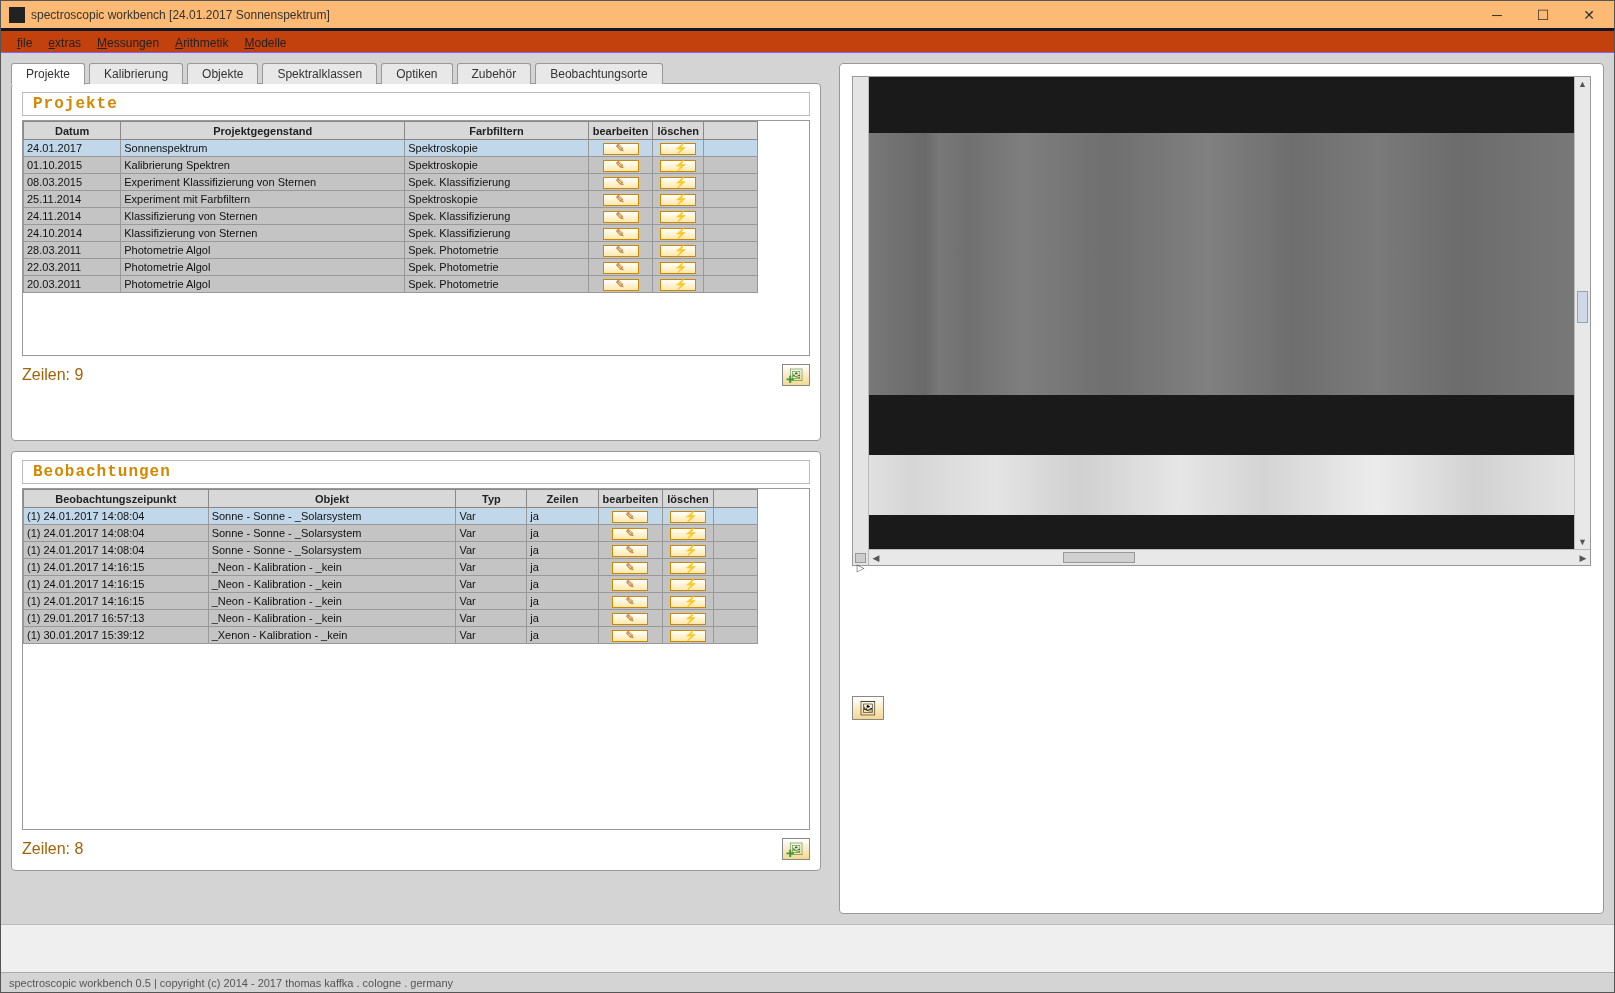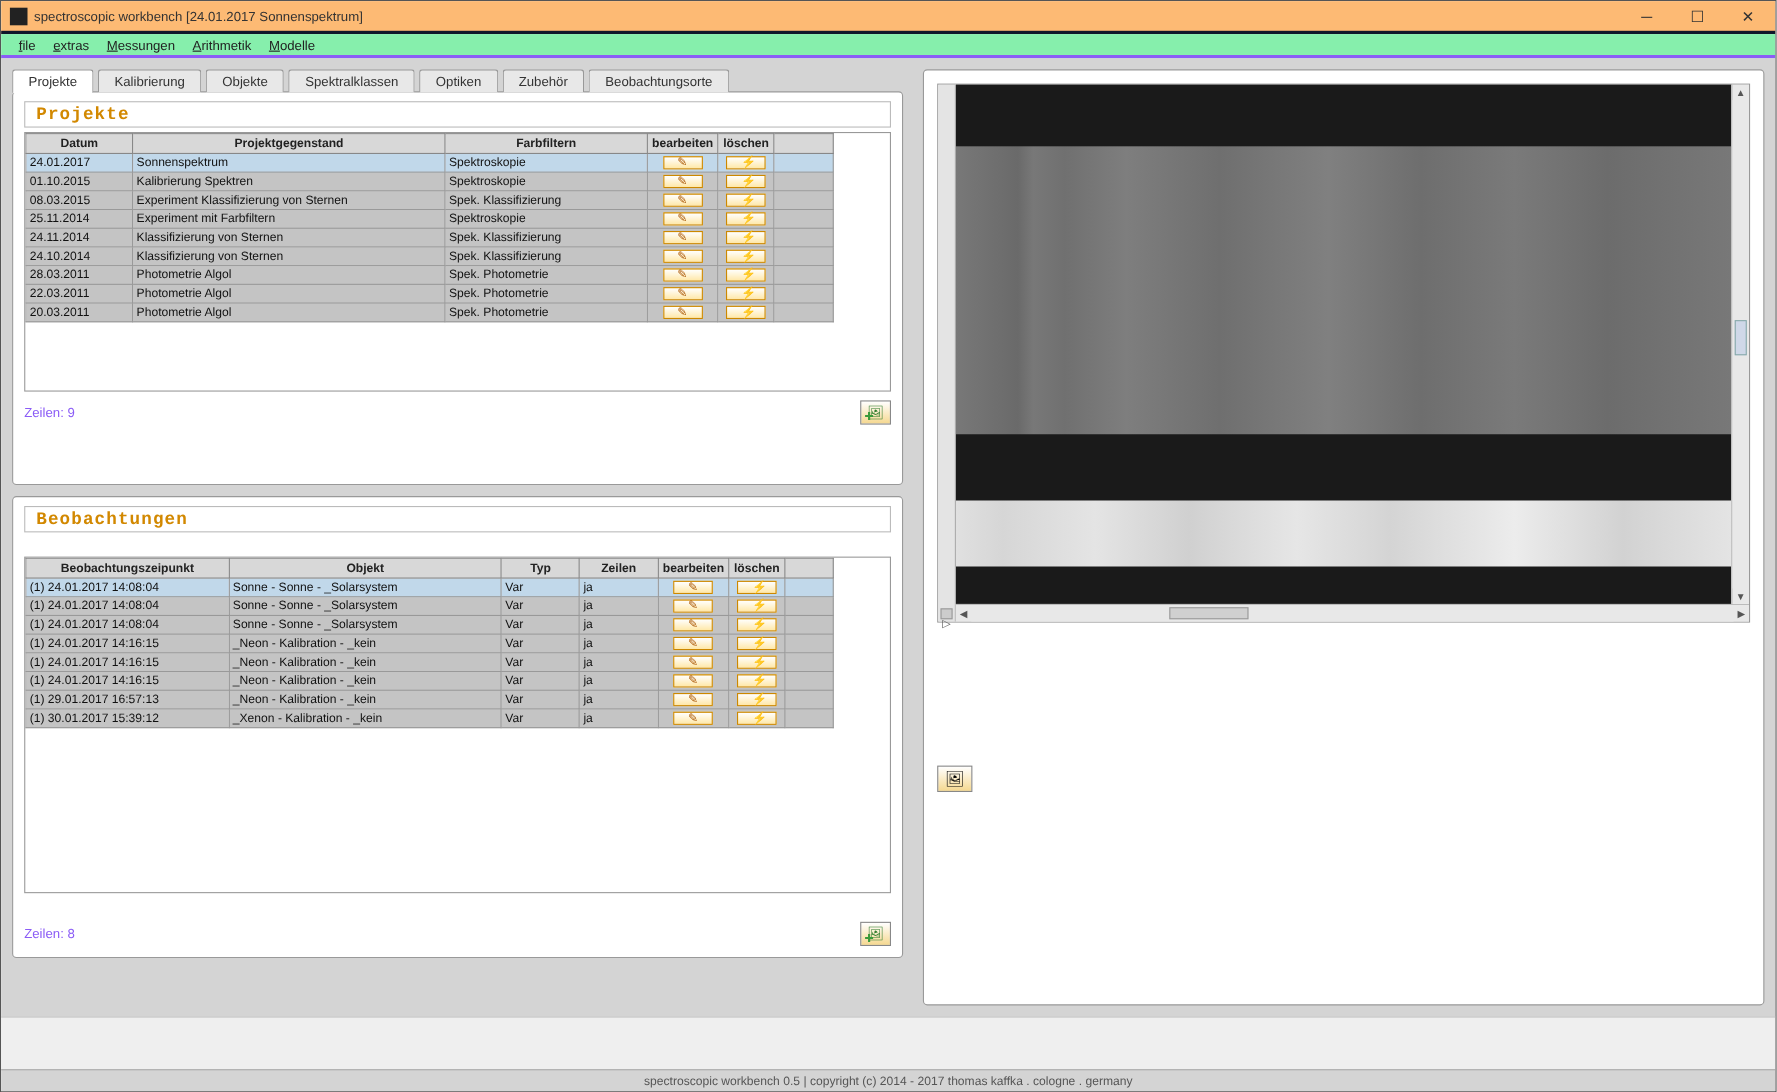--- a/index.html
+++ b/index.html
@@ -30,25 +30,25 @@
 }
 .titlebar .title { font-size: 12px; color: #333; flex: 1; }
 .win-controls { display: flex; }
 .win-controls div {
   width: 46px; height: 30px;
   display: flex; align-items: center; justify-content: center;
   font-size: 14px; color: #333;
 }
 .menubar {
   height: 22px;
-  background: #86efac;
-  display: flex;
-  align-items: center;
+  background: #c2410c;
+  display: flex;
+  align-items: flex-end;
   padding: 0 8px;
-  border-bottom: 3px solid #8b5cf6;
+  border-bottom: 1px solid #8b5cf6;
 }
 .menubar .mitem {
   padding: 2px 8px;
   font-size: 12px;
   color: #222;
 }
 .menubar .mitem .ul { text-decoration: underline; }
 .content {
   flex: 1;
   background: #d4d4d4;
@@ -87,21 +87,21 @@
 .panel {
   background: #fff;
   border: 1px solid #999;
   border-radius: 4px;
   padding: 8px 10px 10px 10px;
   display: flex;
   flex-direction: column;
   position: relative;
 }
 .panel-top { margin-top: -1px; height: 358px; }
-.panel-bottom { height: 420px; gap: 18px; }
+.panel-bottom { height: 420px; }
 .panel-right { flex: 1; display: flex; flex-direction: column; padding: 12px; }
 .section-title-wrap {
   display: inline-block;
   border: 1px solid #bbb;
   padding: 2px 20px 2px 10px;
   margin-bottom: 4px;
   background: #fff;
 }
 .section-title {
   font-family: "Courier New", monospace;
@@ -175,21 +175,21 @@
 .table-fill {
   background: #d8d8d8;
   border-left: 1px solid #999;
 }
 .panel-footer {
   display: flex;
   justify-content: space-between;
   align-items: center;
   padding-top: 8px;
 }
-.row-count { font-size: 12px; color: #8b5cf6; }
+.row-count { font-size: 16px; color: #a16207; }
 .add-btn {
   width: 28px; height: 22px;
   border: 1px solid #888;
   background: linear-gradient(#fff,#f5d890);
   display: flex; align-items: center; justify-content: center;
   color: #2a7a2a;
   font-size: 14px;
   position: relative;
 }
 .add-btn::before {
@@ -292,21 +292,20 @@
 }
 .statusbar {
   height: 20px;
   background: #d4d4d4;
   border-top: 1px solid #aaa;
   font-size: 11px;
   color: #555;
   padding: 2px 8px;
   display: flex;
   align-items: center;
-  justify-content: center;
 }
 </style>
 </head>
 <body>
 
 <div class="titlebar">
   <div class="app-icon"></div>
   <div class="title">spectroscopic workbench [24.01.2017 Sonnenspektrum]</div>
   <div class="win-controls">
     <div>─</div>

